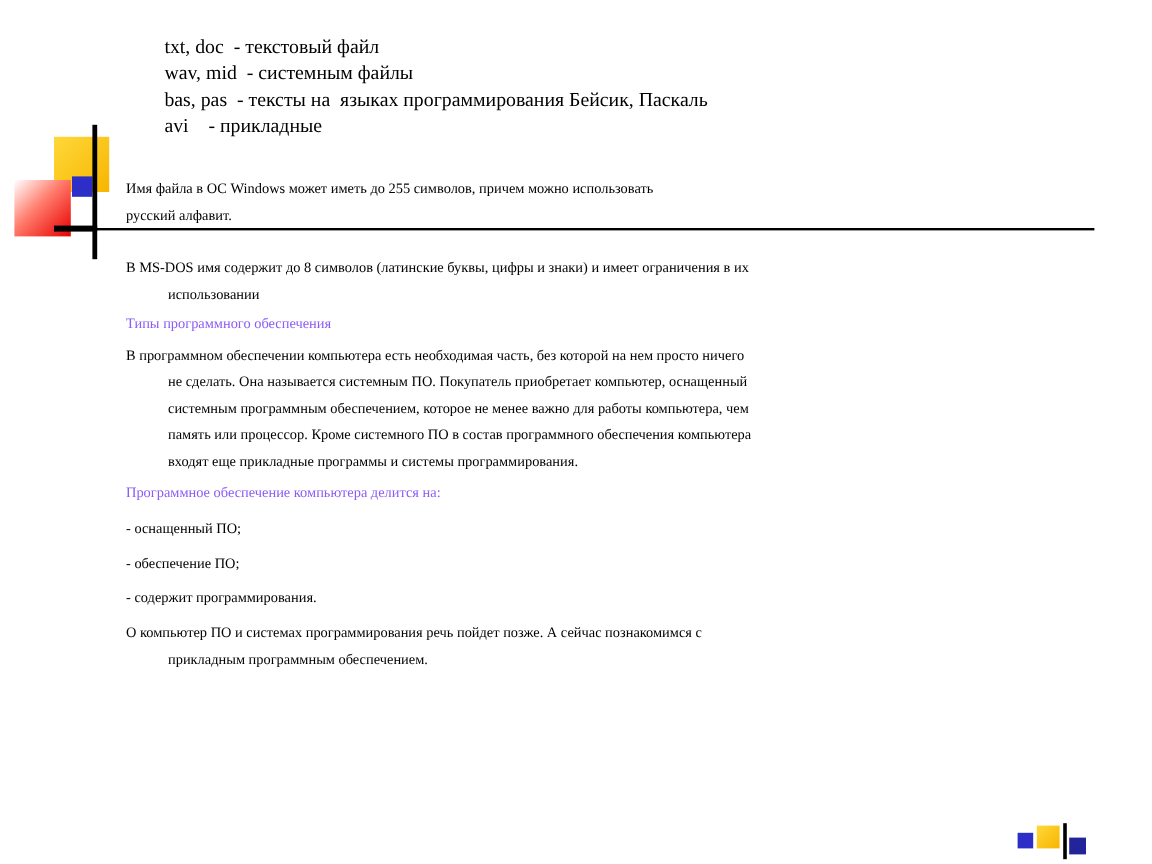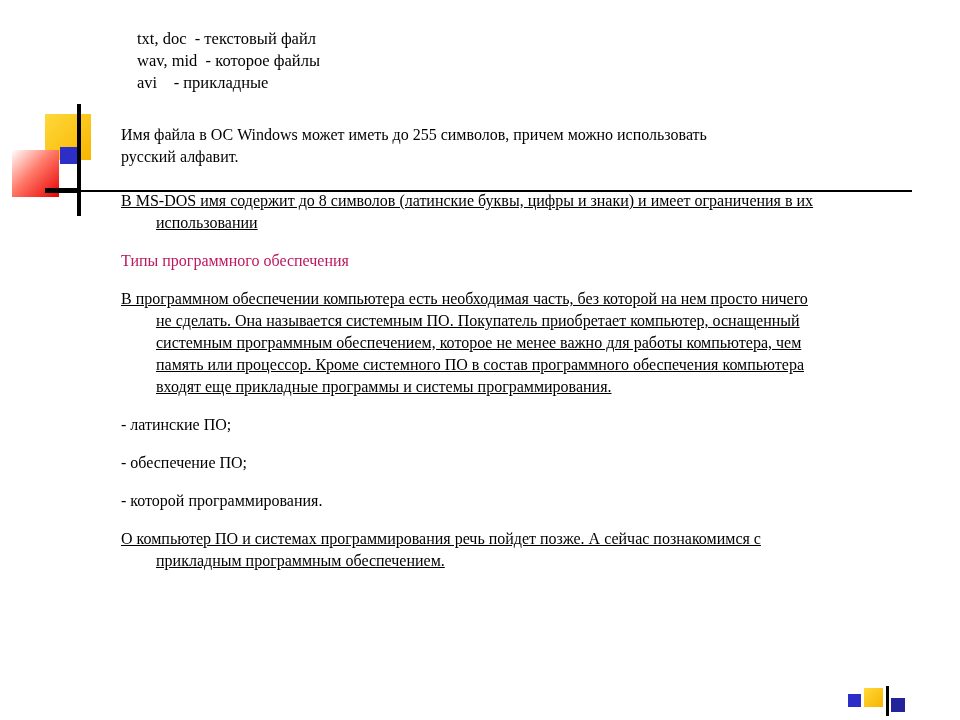--- a/index.html
+++ b/index.html
@@ -29,25 +29,25 @@
               background: linear-gradient(135deg, #ffd83a 0%, #f7b500 100%); }
   .br-vbar  { position: absolute; left: 886px; top: 686px; width: 3px; height: 30px; background: #000; }
   .br-navy  { left: 891px; top: 698px; width: 14px; height: 14px; background: #24249a; }
 
   
   .content { position: absolute; left: 105px; top: 28px; width: 830px; color: #000; }
   .filelist { margin: 0 0 30px 32px; }
   .fl-item { white-space: pre; font-size: 16.5px; line-height: 22px; }
 
   .para, .heading {
-    margin: 16px; font-size: 16px; line-height: 22px;
+    margin: 0; font-size: 12px; line-height: 22px;
     white-space: pre-line;
   }
-  .hang { padding-left: 35px; text-indent: -35px; text-decoration: underline; }
-  .heading { color: #be185d; }
+  .hang { padding-left: 35px; text-indent: -35px; }
+  .heading { color: #8b5cf6; }
 
   .p-windows  { margin-bottom: 22px; }
   .p-msdos    { margin-bottom: 2px; }
   .h-types    { margin-bottom: 5px; }
   .p-system   { margin-bottom: 4px; }
   .h-division { margin-bottom: 8px; }
   .p-item     { margin-bottom: 7px; }
   .p-closing  { margin-bottom: 0; }
 </style>
 </head>
@@ -59,42 +59,44 @@
   <div class="sq sq-red"></div>
   <div class="sq sq-blue"></div>
   <div class="vbar"></div>
   <div class="hline-thick"></div>
   <div class="hline"></div>
 
   <div class="content">
 
     <div class="filelist">
       <div class="fl-item">txt, doc  - текстовый файл</div>
-      <div class="fl-item">wav, mid  - которое файлы</div>
+      <div class="fl-item">wav, mid  - системным файлы</div>
+      <div class="fl-item">bas, pas  - тексты на  языках программирования Бейсик, Паскаль</div>
       <div class="fl-item">avi    - прикладные</div>
     </div>
 
     <p class="para p-windows">Имя файла в ОС Windows может иметь до 255 символов, причем можно использовать
 русский алфавит.</p>
 
     <p class="para hang p-msdos">В MS-DOS имя содержит до 8 символов (латинские буквы, цифры и знаки) и имеет  ограничения в их
 использовании</p>
 
     <p class="heading h-types">Типы программного обеспечения</p>
 
     <p class="para hang p-system">В программном обеспечении компьютера есть необходимая часть, без которой на нем просто ничего
 не сделать. Она называется системным ПО. Покупатель  приобретает компьютер, оснащенный
 системным программным обеспечением, которое не менее  важно для работы компьютера, чем
 память или процессор. Кроме системного ПО в  состав программного обеспечения компьютера
 входят еще  прикладные программы и системы программирования.</p>
 
+    <p class="heading h-division">Программное обеспечение компьютера делится на:</p>
 
-    <p class="para p-item">- латинские ПО;</p>
+    <p class="para p-item">- оснащенный ПО;</p>
     <p class="para p-item">- обеспечение ПО;</p>
-    <p class="para p-item">- которой программирования.</p>
+    <p class="para p-item">- содержит программирования.</p>
 
     <p class="para hang p-closing">О компьютер ПО  и системах программирования речь пойдет позже. А сейчас познакомимся с
 прикладным программным обеспечением.</p>
 
   </div>
 
   <div class="sq br-blue"></div>
   <div class="sq br-gold"></div>
   <div class="br-vbar"></div>
   <div class="sq br-navy"></div>

